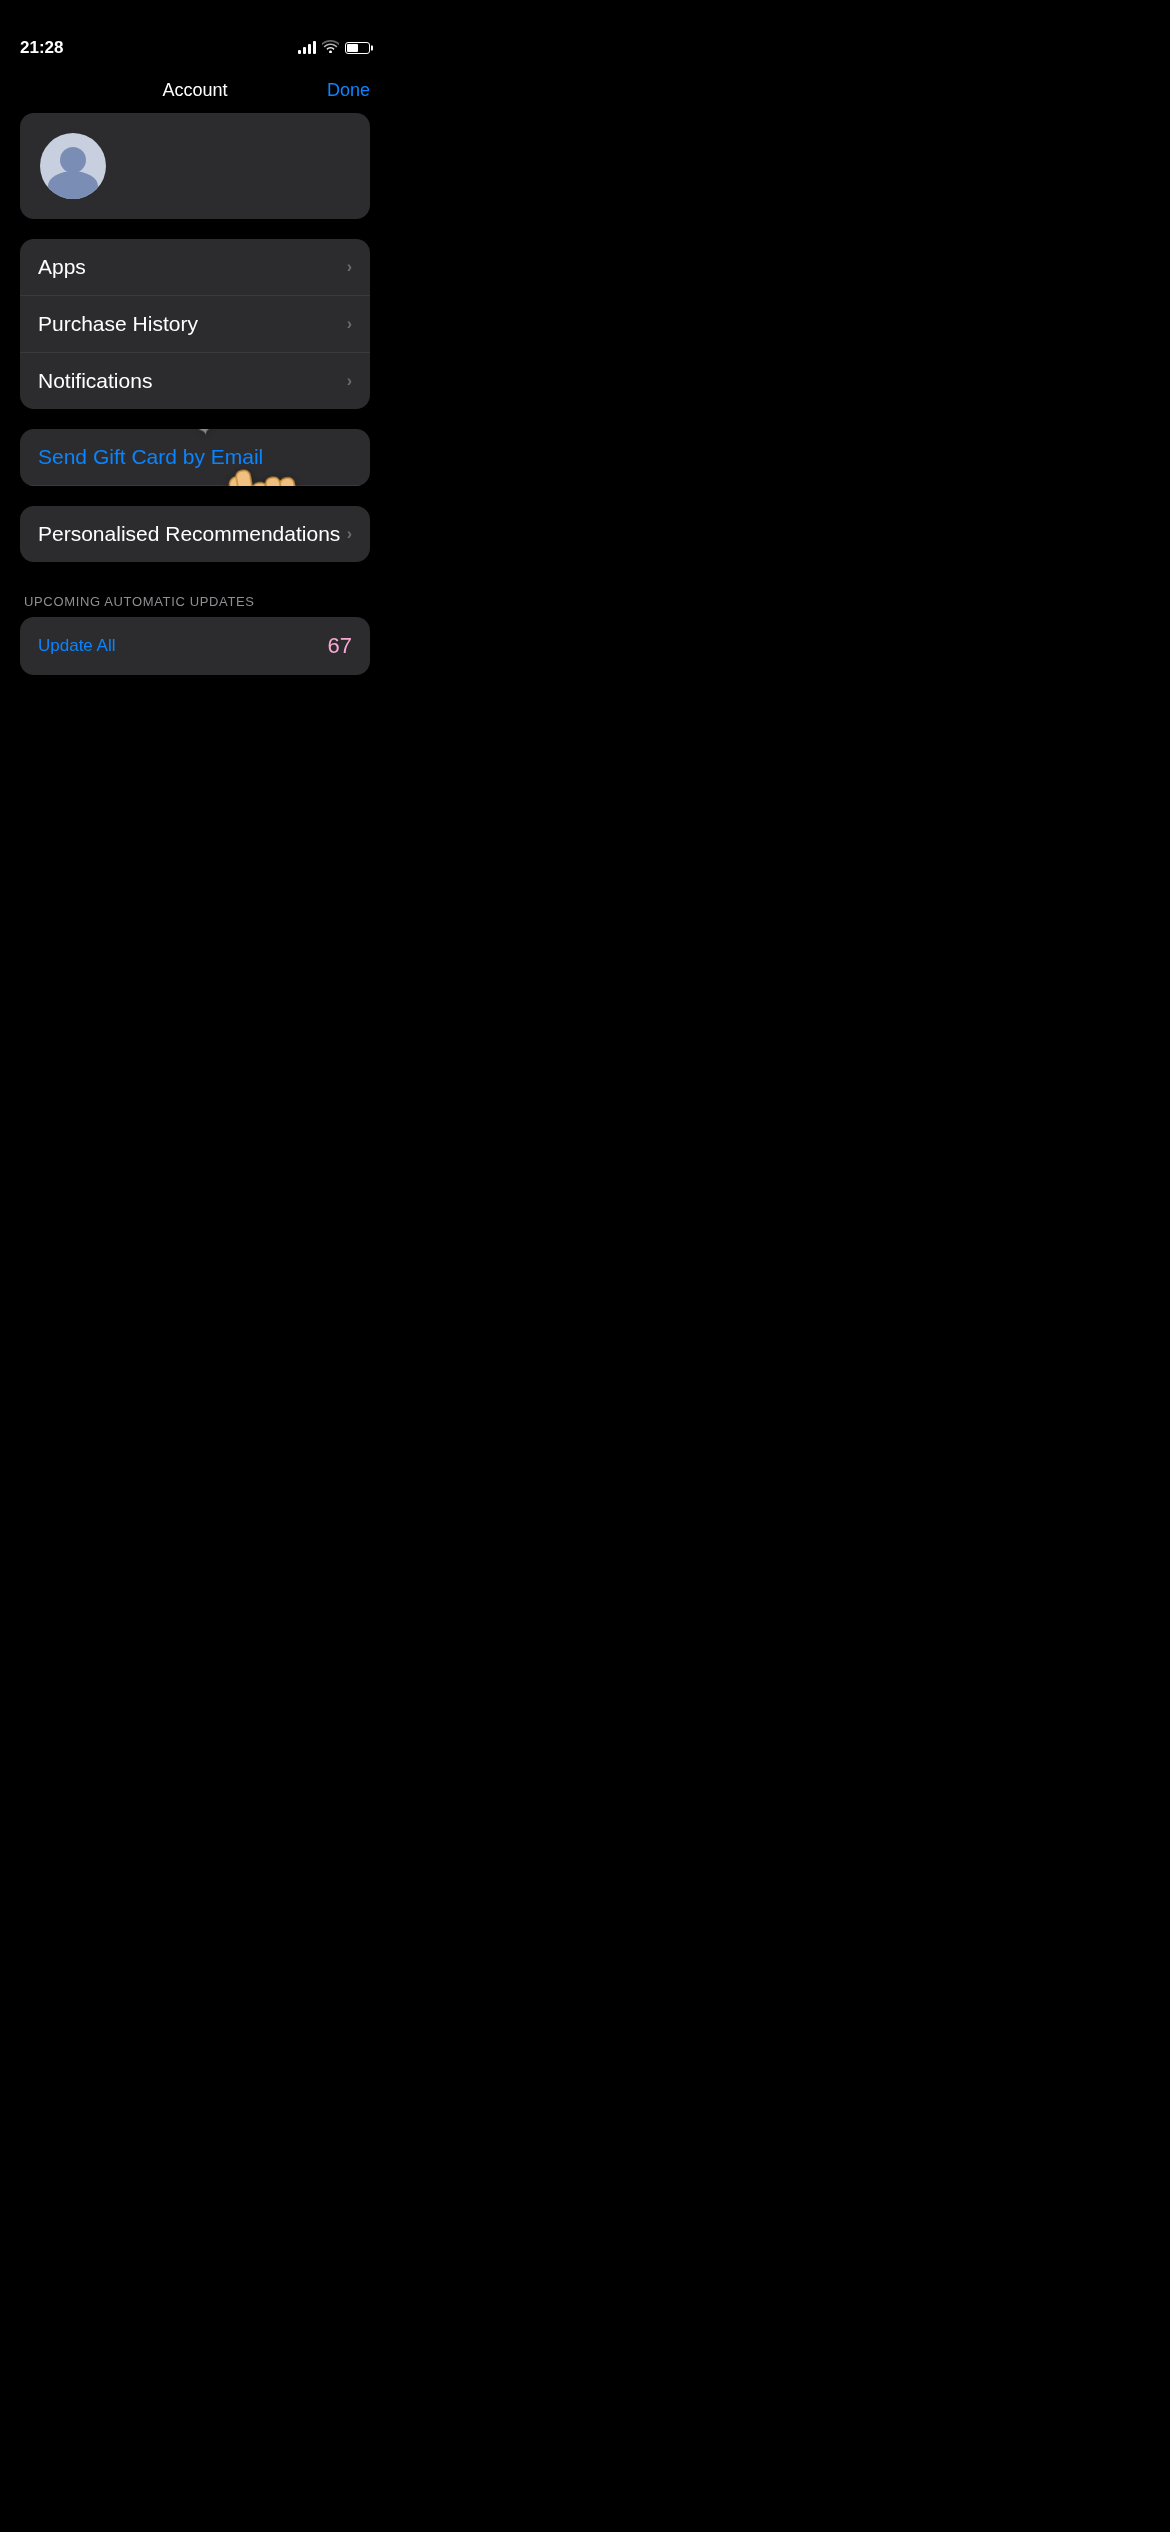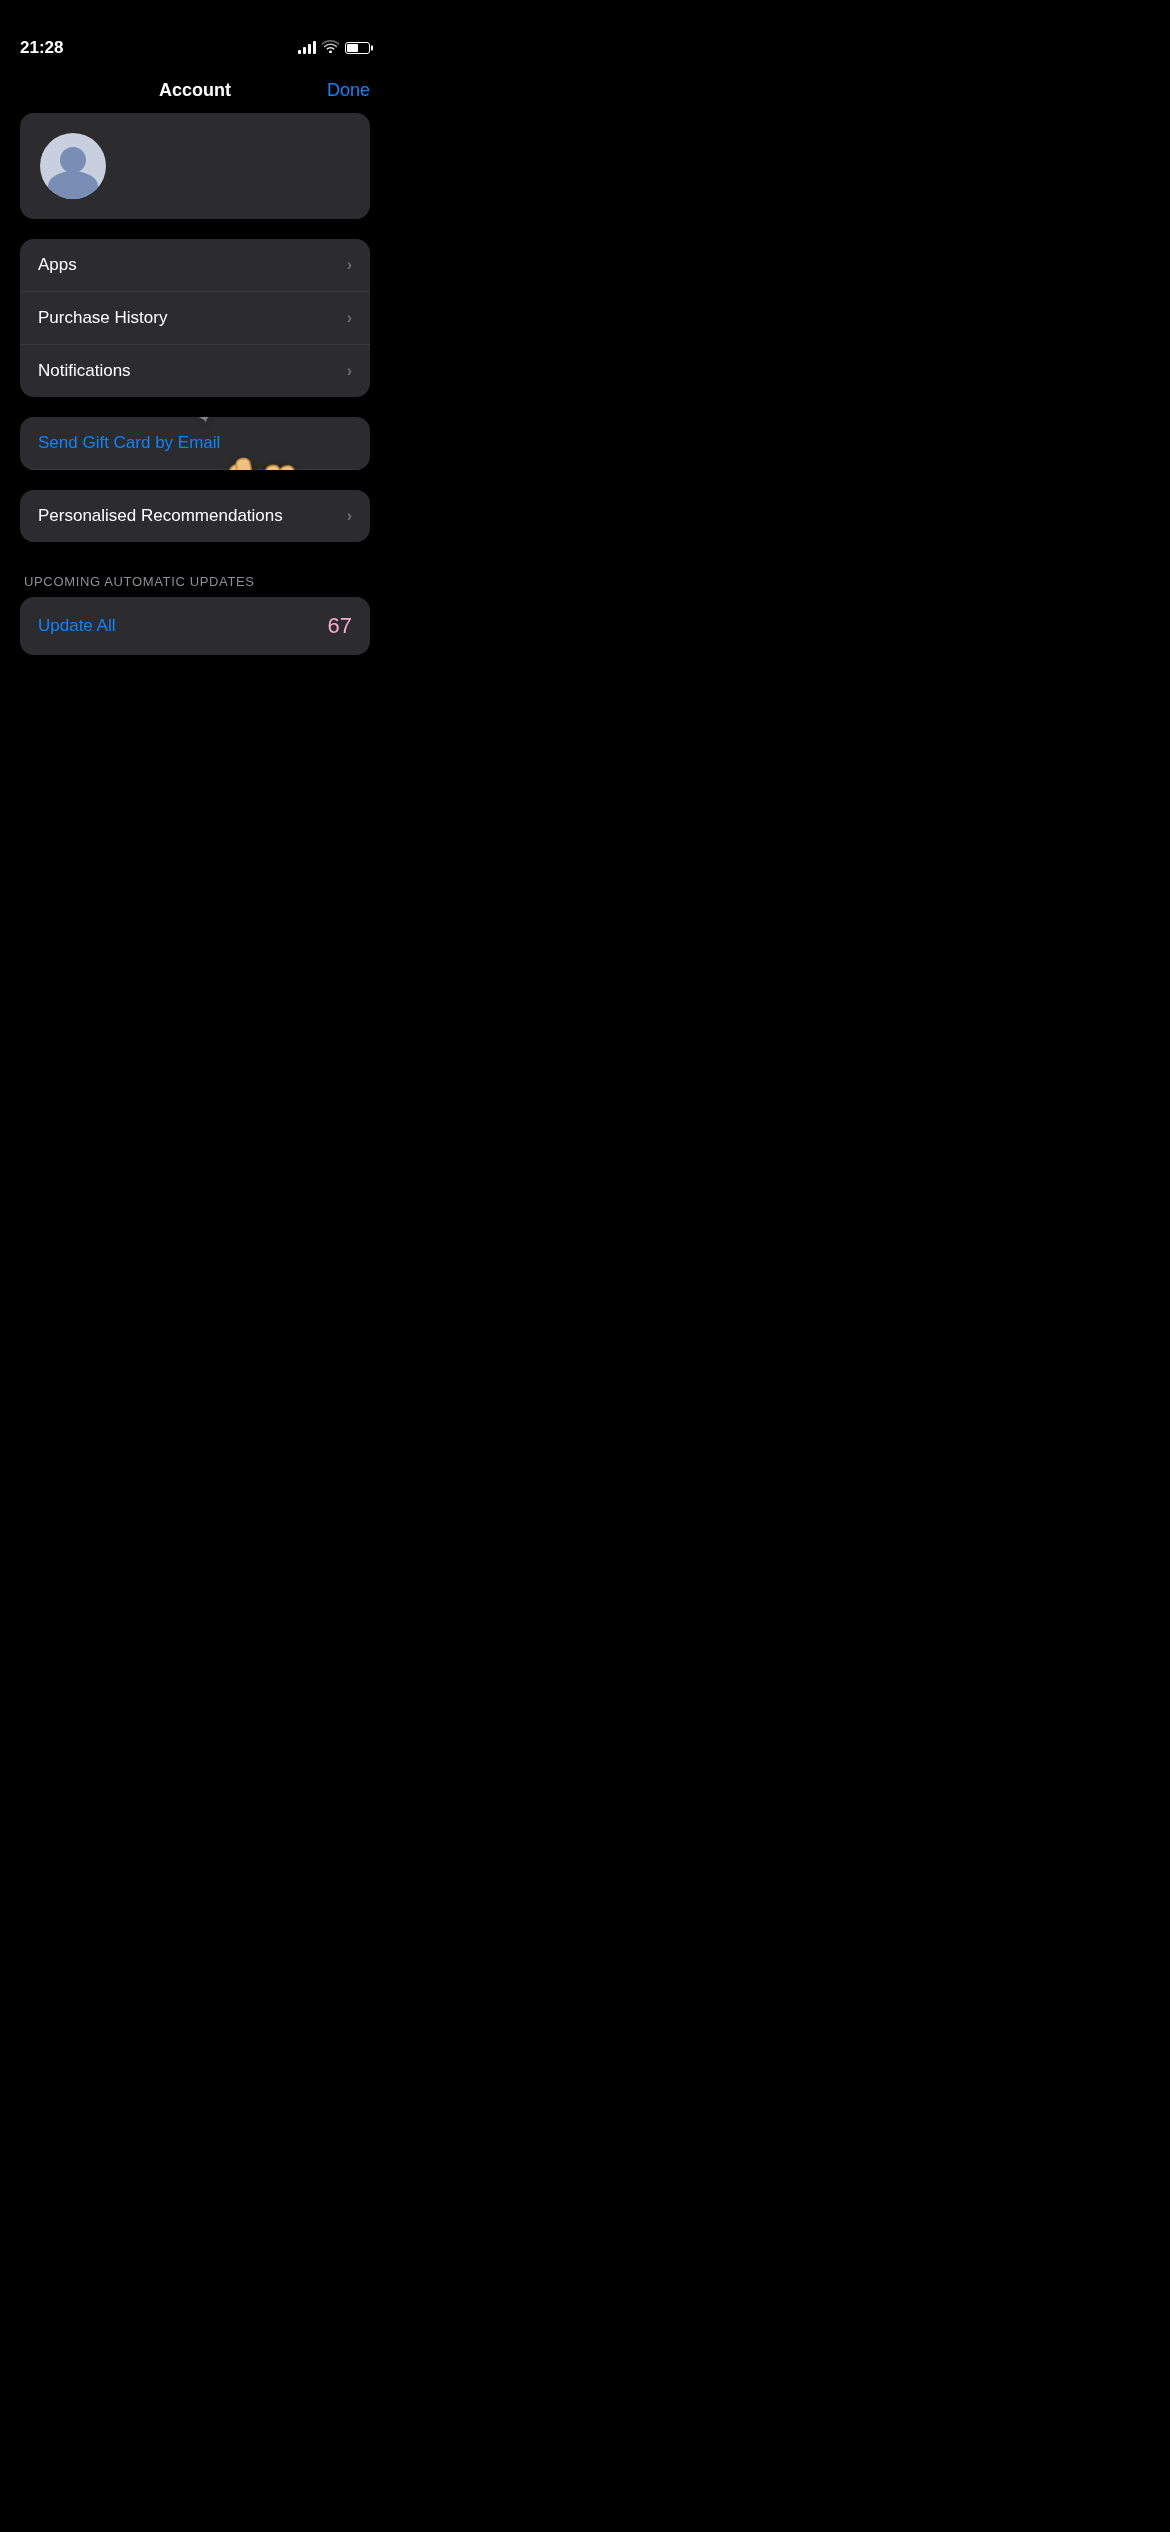--- a/index.html
+++ b/index.html
@@ -95,21 +95,21 @@
     .nav-bar {
       display: flex;
       justify-content: center;
       align-items: center;
       padding: 10px 20px 12px;
       position: relative;
     }
 
     .nav-title {
       font-size: 18px;
-      font-weight: 700;
+      font-weight: 400;
       color: #ffffff;
     }
 
     .nav-done {
       position: absolute;
       right: 20px;
       font-size: 18px;
       color: #0a84ff;
       font-weight: 400;
       cursor: pointer;
@@ -178,21 +178,21 @@
       padding: 16px 18px;
       border-bottom: 1px solid #3a3a3c;
       cursor: pointer;
     }
 
     .menu-item:last-child {
       border-bottom: none;
     }
 
     .menu-item-label {
-      font-size: 17px;
+      font-size: 21px;
       color: #ffffff;
       font-weight: 400;
     }
 
     .menu-item-label.blue {
       color: #0a84ff;
     }
 
     .chevron {
       color: #6c6c6e;

